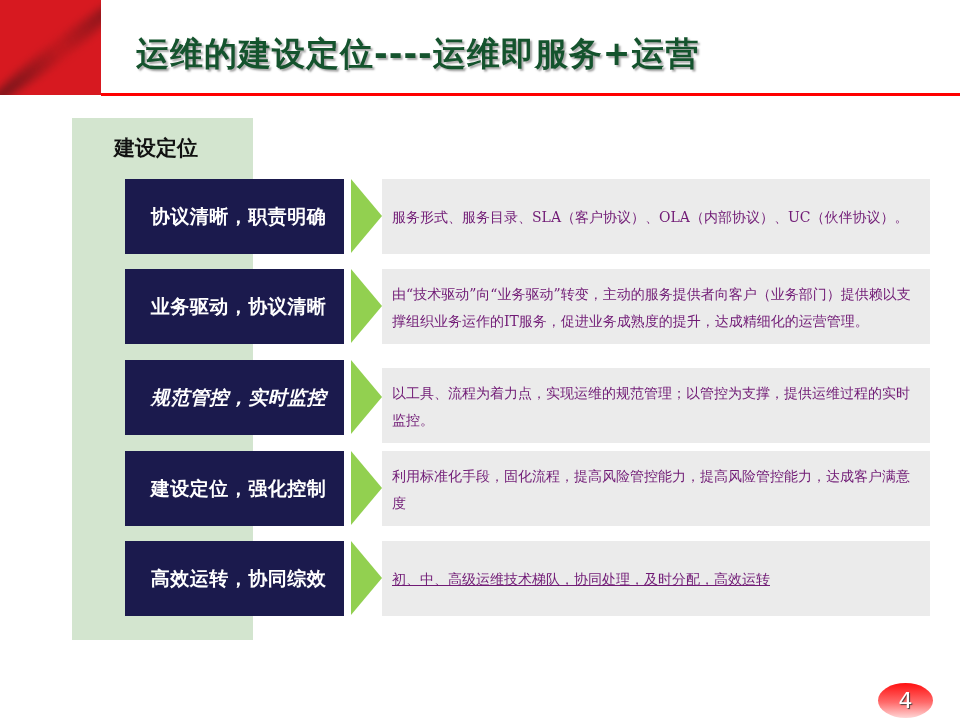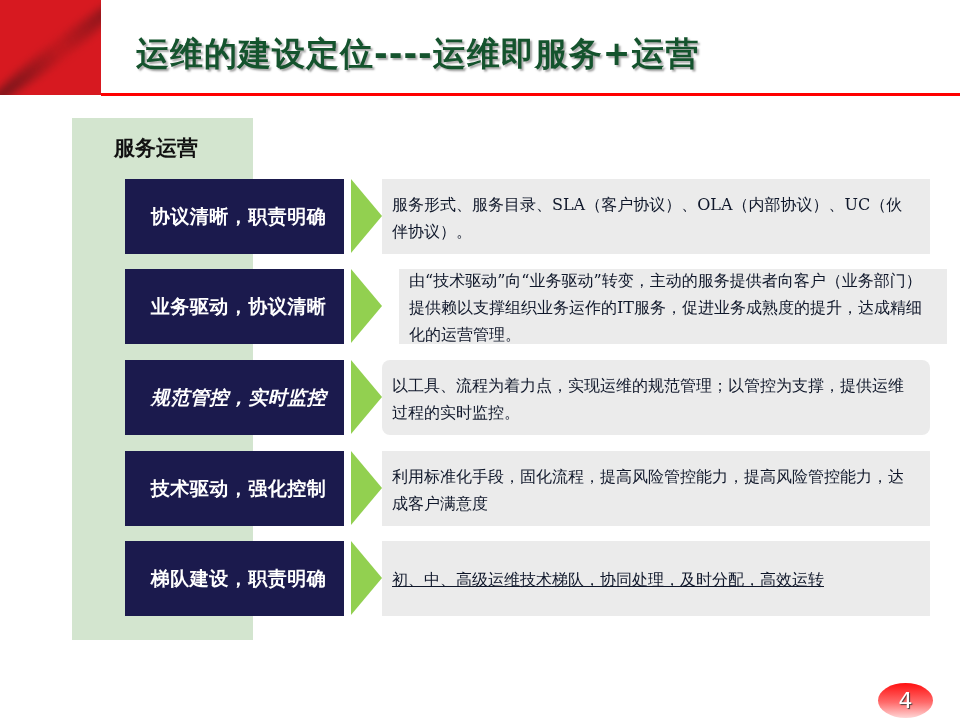--- a/index.html
+++ b/index.html
@@ -38,77 +38,77 @@
     letter-spacing:0.5px;
     padding-left:8px;
   }
   .arrow {
     position:absolute; left:351px; width:0; height:0;
     border-top:37.5px solid transparent; border-bottom:37.5px solid transparent;
     border-left:31px solid #92d050;
   }
   .desc {
     position:absolute; left:382px; width:548px; height:75px; background:#ebebeb;
-    box-sizing:border-box; padding:2px 14px 0 10px; color:#0f172a;
-    font-family:"DejaVu Serif","Liberation Serif",serif; font-size:16px; line-height:27px;
+    box-sizing:border-box; padding:2px 14px 0 10px; color:#701a75;
+    font-family:"DejaVu Serif","Liberation Serif",serif; font-size:14px; line-height:27px;
     display:flex; align-items:center;
   }
   .desc span { display:block; }
   .page-badge {
     position:absolute; left:878px; top:683px; width:55px; height:35px; border-radius:50%;
     background:linear-gradient(180deg,#ff1010 0%, #ff6a6a 55%, #ffd6d6 100%);
     color:#fff; font-size:22px; display:flex; align-items:center; justify-content:center;
     text-shadow:1px 1px 1px #444;
   }
 </style>
 </head>
 <body>
 
 <div class="corner">
   <div class="swoosh"></div>
 </div>
 <div class="title-rule"></div>
 <div class="title">运维的建设定位----运维即服务+运营</div>
 
 <div class="green-panel"></div>
-<div class="panel-heading">服务运营</div>
+<div class="panel-heading">建设定位</div>
 
 <div class="row" style="top:179px;">
   <div class="navy" style="top:0;">协议清晰，职责明确</div>
   <div class="arrow" style="top:0;"></div>
   <div class="desc" style="top:0;">
     <span>服务形式、服务目录、SLA（客户协议）、OLA（内部协议）、UC（伙伴协议）。</span>
   </div>
 </div>
 
 <div class="row" style="top:269px;">
   <div class="navy" style="top:0;">业务驱动，协议清晰</div>
   <div class="arrow" style="top:0;"></div>
-  <div class="desc" style="top:0;margin-left:17px;">
+  <div class="desc" style="top:0;">
     <span>由“技术驱动”向“业务驱动”转变，主动的服务提供者向客户（业务部门）提供赖以支撑组织业务运作的IT服务，促进业务成熟度的提升，达成精细化的运营管理。</span>
   </div>
 </div>
 
 <div class="row" style="top:360px;">
   <div class="navy" style="top:0;font-style:italic;">规范管控，实时监控</div>
   <div class="arrow" style="top:0;"></div>
-  <div class="desc" style="top:0;border-radius:8px;">
+  <div class="desc" style="top:8px;">
     <span>以工具、流程为着力点，实现运维的规范管理；以管控为支撑，提供运维过程的实时监控。</span>
   </div>
 </div>
 
 <div class="row" style="top:451px;">
-  <div class="navy" style="top:0;">技术驱动，强化控制</div>
+  <div class="navy" style="top:0;">建设定位，强化控制</div>
   <div class="arrow" style="top:0;"></div>
   <div class="desc" style="top:0;">
     <span>利用标准化手段，固化流程，提高风险管控能力，提高风险管控能力，达成客户满意度</span>
   </div>
 </div>
 
 <div class="row" style="top:541px;">
-  <div class="navy" style="top:0;">梯队建设，职责明确</div>
+  <div class="navy" style="top:0;">高效运转，协同综效</div>
   <div class="arrow" style="top:0;"></div>
   <div class="desc" style="top:0;text-decoration:underline;">
     <span>初、中、高级运维技术梯队，协同处理，及时分配，高效运转</span>
   </div>
 </div>
 
 <div class="page-badge">4</div>
 
 </body></html>

